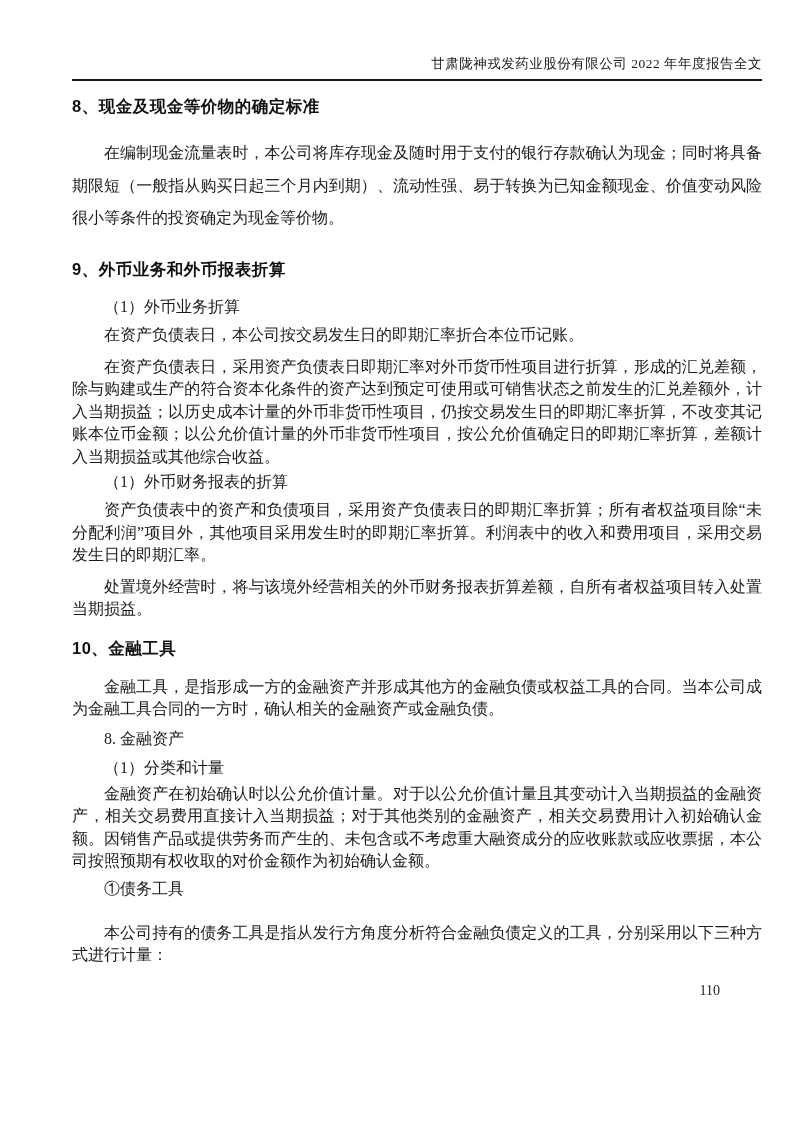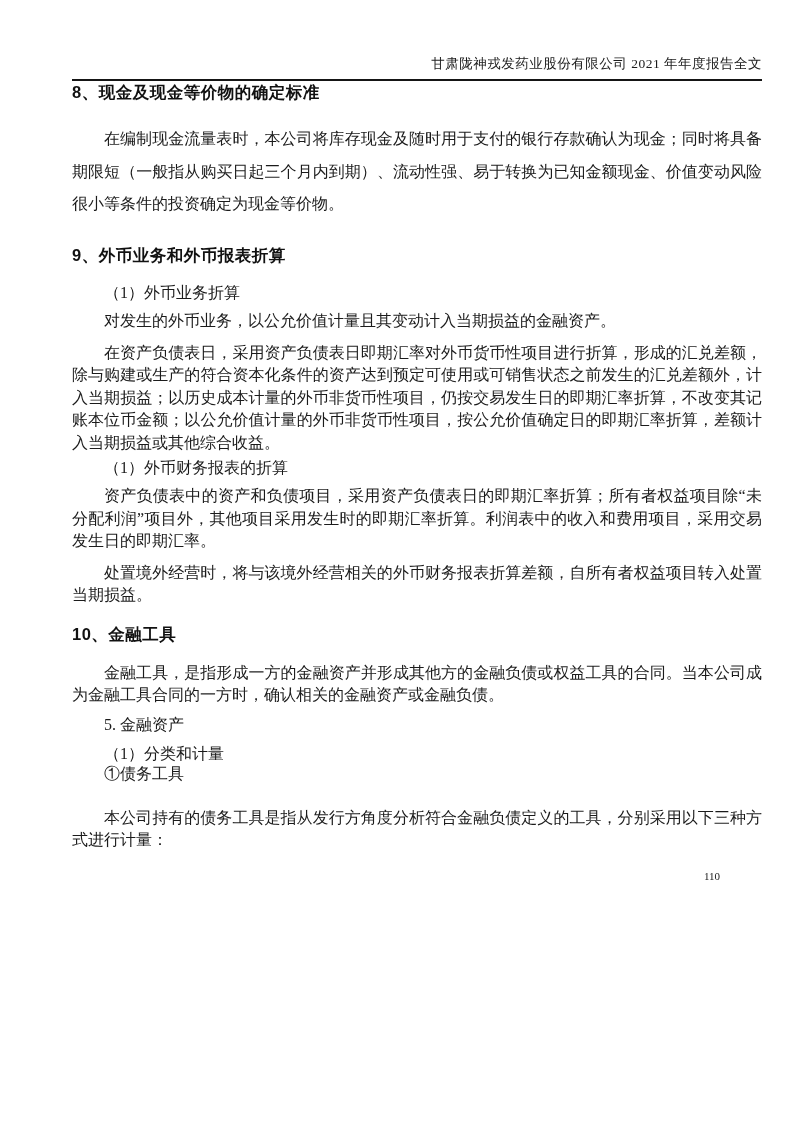--- a/index.html
+++ b/index.html
@@ -45,75 +45,76 @@
   }
   .para { text-indent: 2em; font-family: Liberation Serif, serif; }
   .loose { line-height: 32.5px; }
   .tight { line-height: 22.5px; }
   .single { line-height: 20px; }
   .sub { text-indent: 2em; line-height: 20px; }
   .footer {
     margin: 16px 31px 0 72px;
     text-align: right;
     padding-right: 42px;
-    font-size: 11px;
+    font-size: 14px;
     line-height: 16px;
   }
   
   .mt4  { margin-top: 4px; }
   .mt5  { margin-top: 5px; }
-  .mt6  { }
+  .mt6  { margin-top: 6px; }
   .mt7  { margin-top: 7px; }
   .mt8  { margin-top: 8px; }
   .mt9  { margin-top: 9px; }
   .mt11 { margin-top: 11px; }
   .mt12 { margin-top: 23px; }
-  .mt14 { }
+  .mt14 { margin-top: 14px; }
   .mt16 { margin-top: 16px; }
   .mt17 { margin-top: 17px; }
   .mt20 { margin-top: 20px; }
 </style>
 </head>
 <body>
 
 <div class="page">
 
   <div class="header">
-    <div class="header-text">甘肃陇神戎发药业股份有限公司 2021 年年度报告全文</div>
+    <div class="header-text">甘肃陇神戎发药业股份有限公司 2022 年年度报告全文</div>
   </div>
 
   <div class="content">
 
     <h2 class="h-section mt14">8、现金及现金等价物的确定标准</h2>
 
     <p class="para loose mt20">在编制现金流量表时，本公司将库存现金及随时用于支付的银行存款确认为现金；同时将具备期限短（一般指从购买日起三个月内到期）、流动性强、易于转换为已知金额现金、价值变动风险很小等条件的投资确定为现金等价物。</p>
 
     <h2 class="h-section mt12">9、外币业务和外币报表折算</h2>
 
     <p class="sub mt17">（1）外币业务折算</p>
 
-    <p class="para single mt8">对发生的外币业务，以公允价值计量且其变动计入当期损益的金融资产。</p>
+    <p class="para single mt8">在资产负债表日，本公司按交易发生日的即期汇率折合本位币记账。</p>
 
     <p class="para tight mt11">在资产负债表日，采用资产负债表日即期汇率对外币货币性项目进行折算，形成的汇兑差额，除与购建或生产的符合资本化条件的资产达到预定可使用或可销售状态之前发生的汇兑差额外，计入当期损益；以历史成本计量的外币非货币性项目，仍按交易发生日的即期汇率折算，不改变其记账本位币金额；以公允价值计量的外币非货币性项目，按公允价值确定日的即期汇率折算，差额计入当期损益或其他综合收益。</p>
 
     <p class="sub mt4">（1）外币财务报表的折算</p>
 
     <p class="para tight mt7">资产负债表中的资产和负债项目，采用资产负债表日的即期汇率折算；所有者权益项目除“未分配利润”项目外，其他项目采用发生时的即期汇率折算。利润表中的收入和费用项目，采用交易发生日的即期汇率。</p>
 
     <p class="para tight mt9">处置境外经营时，将与该境外经营相关的外币财务报表折算差额，自所有者权益项目转入处置当期损益。</p>
 
     <h2 class="h-section mt16">10、金融工具</h2>
 
     <p class="para tight mt17">金融工具，是指形成一方的金融资产并形成其他方的金融负债或权益工具的合同。当本公司成为金融工具合同的一方时，确认相关的金融资产或金融负债。</p>
 
-    <p class="sub mt8">5. 金融资产</p>
+    <p class="sub mt8">8. 金融资产</p>
 
     <p class="sub mt9">（1）分类和计量</p>
 
 
+    <p class="para tight mt5">金融资产在初始确认时以公允价值计量。对于以公允价值计量且其变动计入当期损益的金融资产，相关交易费用直接计入当期损益；对于其他类别的金融资产，相关交易费用计入初始确认金额。因销售产品或提供劳务而产生的、未包含或不考虑重大融资成分的应收账款或应收票据，本公司按照预期有权收取的对价金额作为初始确认金额。</p>
 
     <p class="sub mt6">①债务工具</p>
 
     <p class="para tight mt12">本公司持有的债务工具是指从发行方角度分析符合金融负债定义的工具，分别采用以下三种方式进行计量：</p>
 
   </div>
 
   <div class="footer">
     <span>110</span>
   </div>

